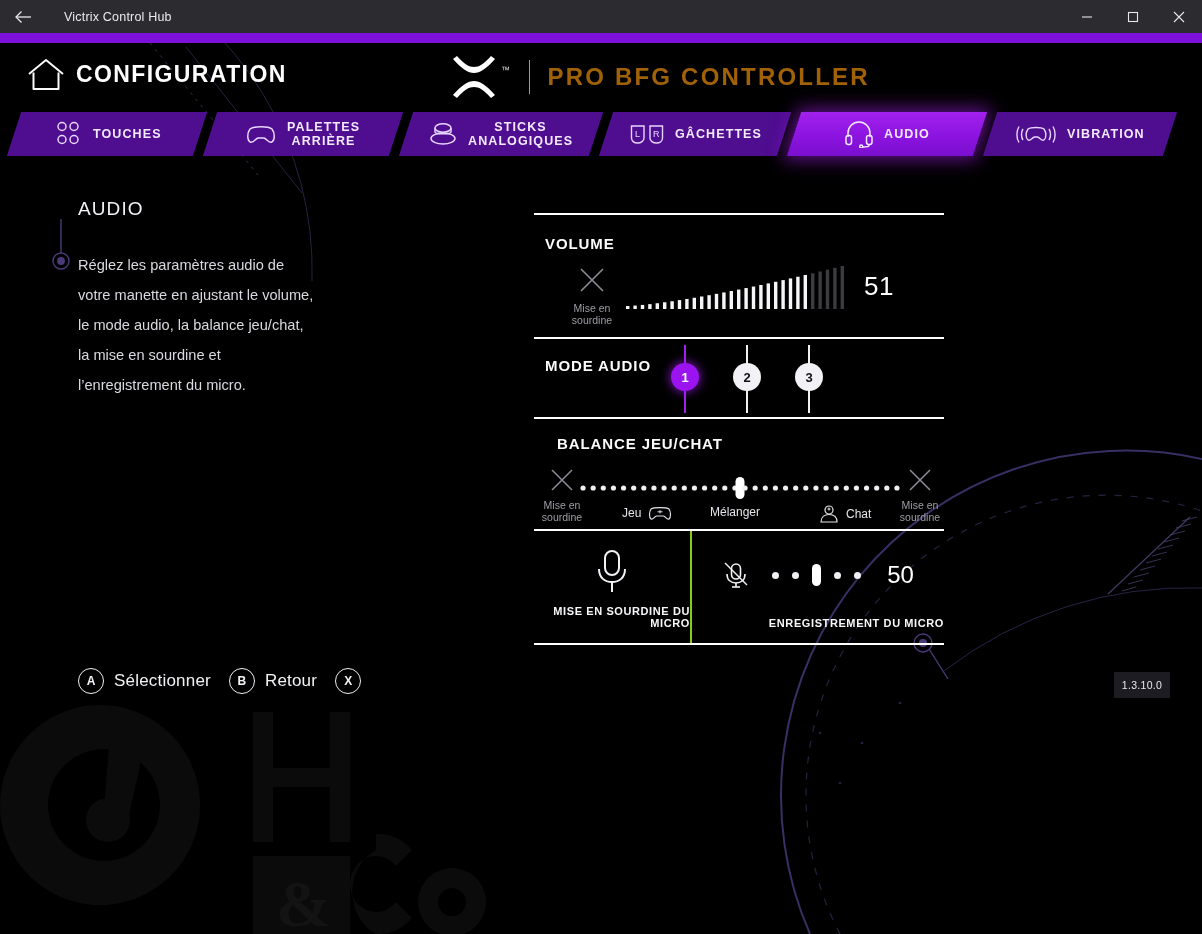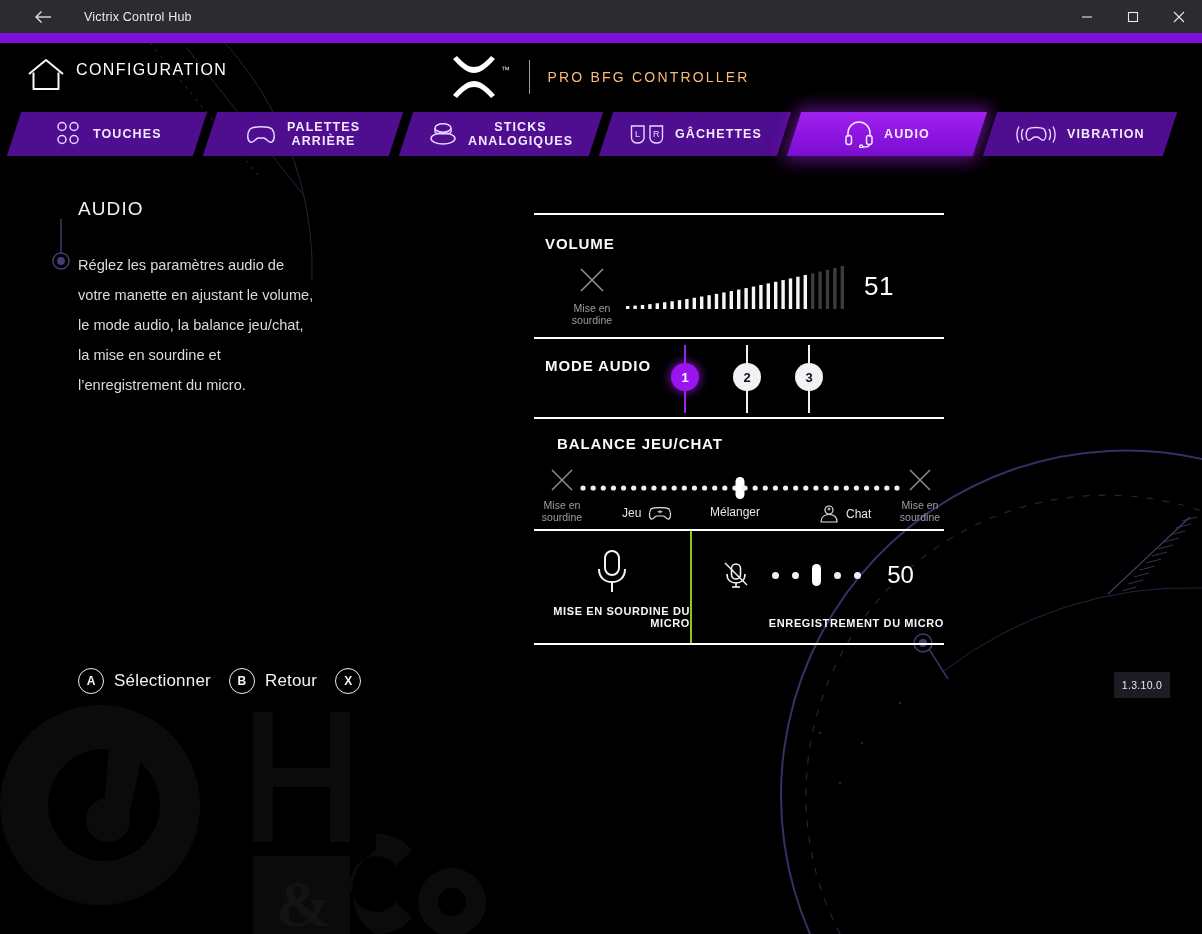--- a/index.html
+++ b/index.html
@@ -8,21 +8,21 @@
     background: #000;
     font-family: "Liberation Sans", sans-serif;
     overflow: hidden;
   }
   #app { position: relative; width: 1202px; height: 934px; background:#000; }
 
   
   .titlebar {
     position: absolute; top:0; left:0; width:1202px; height:33px;
     background:#2b2b30;
-    display:flex; align-items:center;padding-left:20px;
+    display:flex; align-items:center;
   }
   .tb-back {
     width:46px; height:33px; display:flex; align-items:center; justify-content:center;
     color:#e8e8ec; font-size:15px; line-height:1;
   }
   .tb-title {
     color:#eceaf0; font-size:12.5px; letter-spacing:.2px;
     margin-left:18px;
   }
   .tb-spacer { flex:1; }
@@ -44,28 +44,28 @@
     pointer-events:none;
   }
 
   
   .header {
     position:absolute; top:43px; left:0; width:1202px; height:68px;
   }
   .home-icon { position:absolute; left:26px; top:14px; }
   .config-title {
     position:absolute; left:76px; top:18px;
-    color:#fff; font-size:16px; font-weight:400; letter-spacing:1.4px;
+    color:#fff; font-size:23px; font-weight:700; letter-spacing:1.4px;
     font-family:"Liberation Sans Narrow","Liberation Sans",sans-serif;
   }
   .brand { position:absolute; left:450px; top:12px; display:flex; align-items:center; gap:0px; }
   .brand .tm { color:#dfdfe6; font-size:9px; margin-left:3px; margin-top:-14px; letter-spacing:.5px;}
   .brand .divider { width:1px; height:34px; background:#9a9aa6; margin:0 18px; }
   .brand .model {
-    color:#fdba74; font-size:14px; font-weight:400; letter-spacing:2.2px;
+    color:#a16207; font-size:24px; font-weight:700; letter-spacing:2.2px;
   }
 
   
   .tabs { position:absolute; top:112px; left:0; width:1202px; height:44px; }
   .tab {
     position:absolute; top:0; height:44px;
     transform: skewX(-18deg);
     background:#4f0d90;
     display:flex; align-items:center; justify-content:center; gap:10px;
     overflow:hidden;

